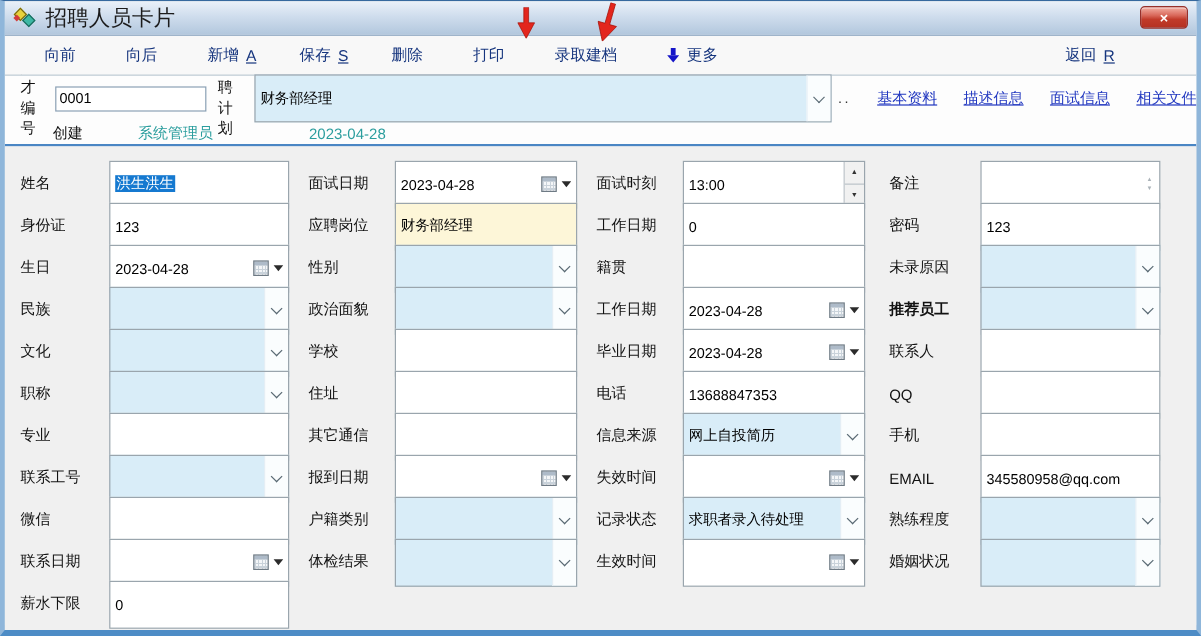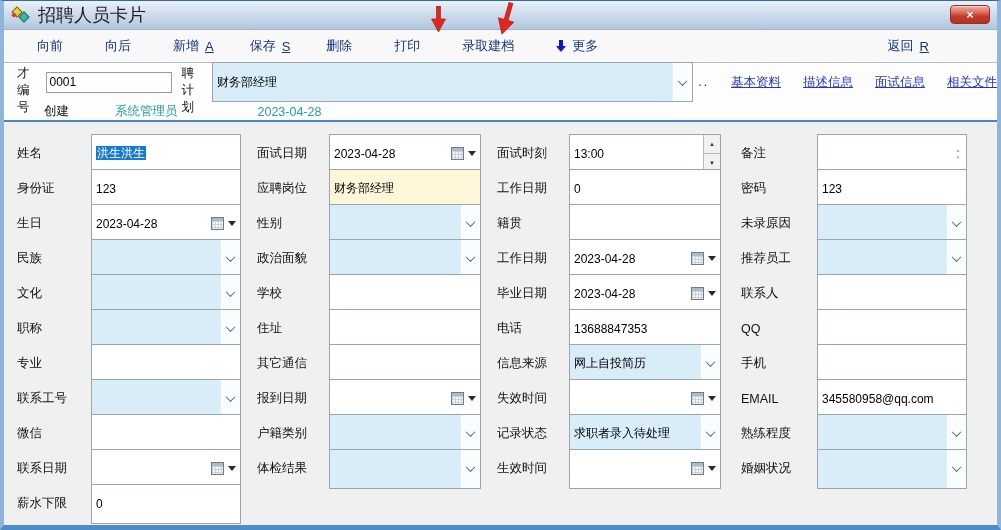--- a/index.html
+++ b/index.html
@@ -257,21 +257,21 @@
     <span class="fvalue"></span>
     <span class="adorn"></span>
   </div>
 
   <div class="flabel" style="grid-area: 4 / 7;">工作日期</div>
   <div class="fctrl date" style="grid-area: 4 / 8;">
     <span class="fvalue">2023-04-28</span>
     <span class="adorn"></span>
   </div>
 
-  <div class="flabel" style="grid-area: 4 / 10;">推荐员工</div>
+  <div class="flabel" style="grid-area: 4 / 10; font-weight: bold;">推荐员工</div>
   <div class="fctrl combo" style="grid-area: 4 / 11;">
     <span class="fvalue"></span>
     <span class="adorn"></span>
   </div>
 
   <div class="flabel" style="grid-area: 5 / 1;">文化</div>
   <div class="fctrl combo" style="grid-area: 5 / 2;">
     <span class="fvalue"></span>
     <span class="adorn"></span>
   </div>

